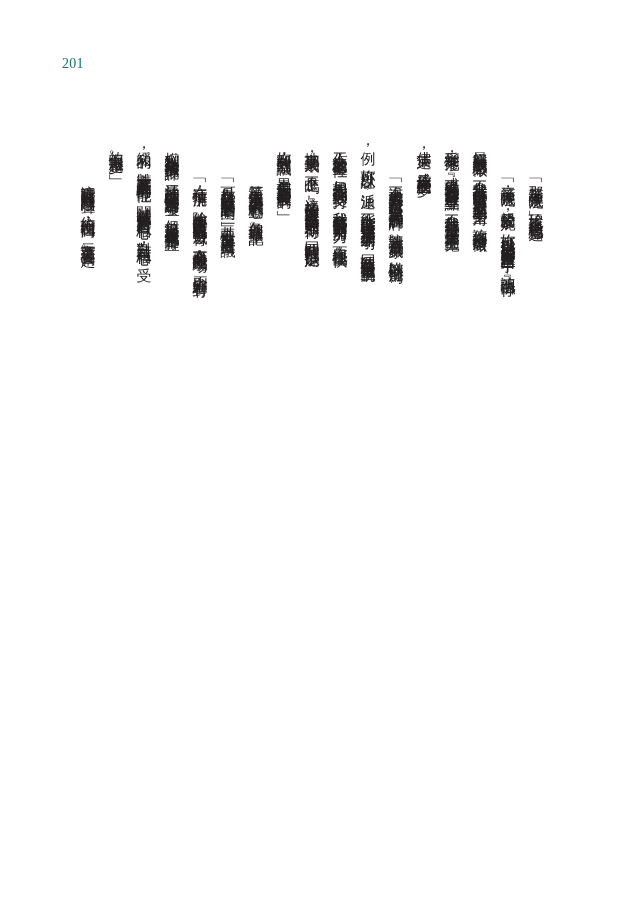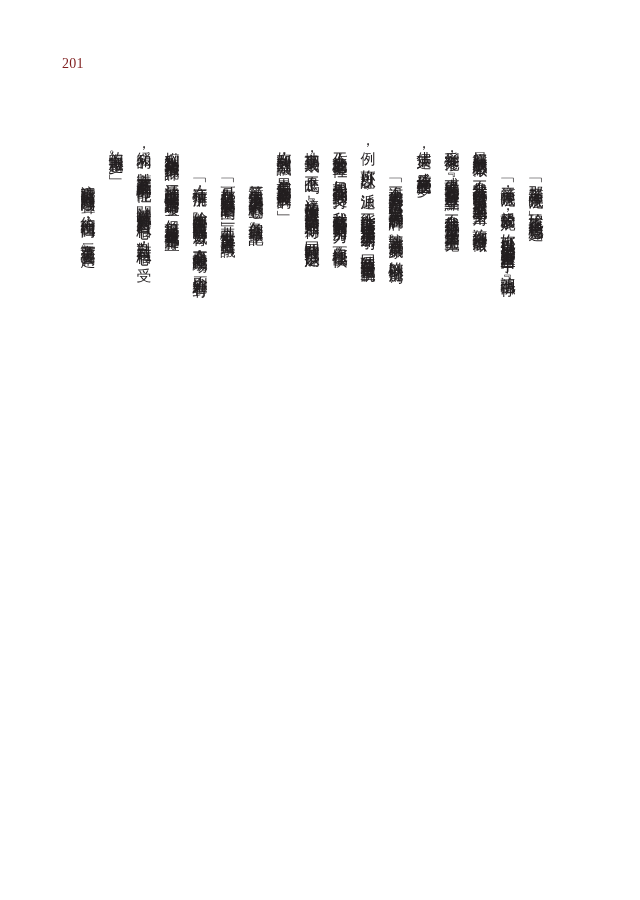--- a/index.html
+++ b/index.html
@@ -15,21 +15,21 @@
       color: #231f20;
       font-family: "DejaVu Serif", "Liberation Serif", serif;
     }
     .page-number {
       position: absolute;
       left: 62px;
       top: 56px;
       font-family: "Liberation Serif", serif;
       font-size: 14px;
       line-height: 16px;
-      color: #7f1d1d;
+      color: #0f766e;
       letter-spacing: 0.2px;
     }
     .text-block {
       position: absolute;
       top: 140px;
       right: 90px;
       height: 700px;
       writing-mode: vertical-rl;
       -webkit-writing-mode: vertical-rl;
       text-orientation: mixed;

